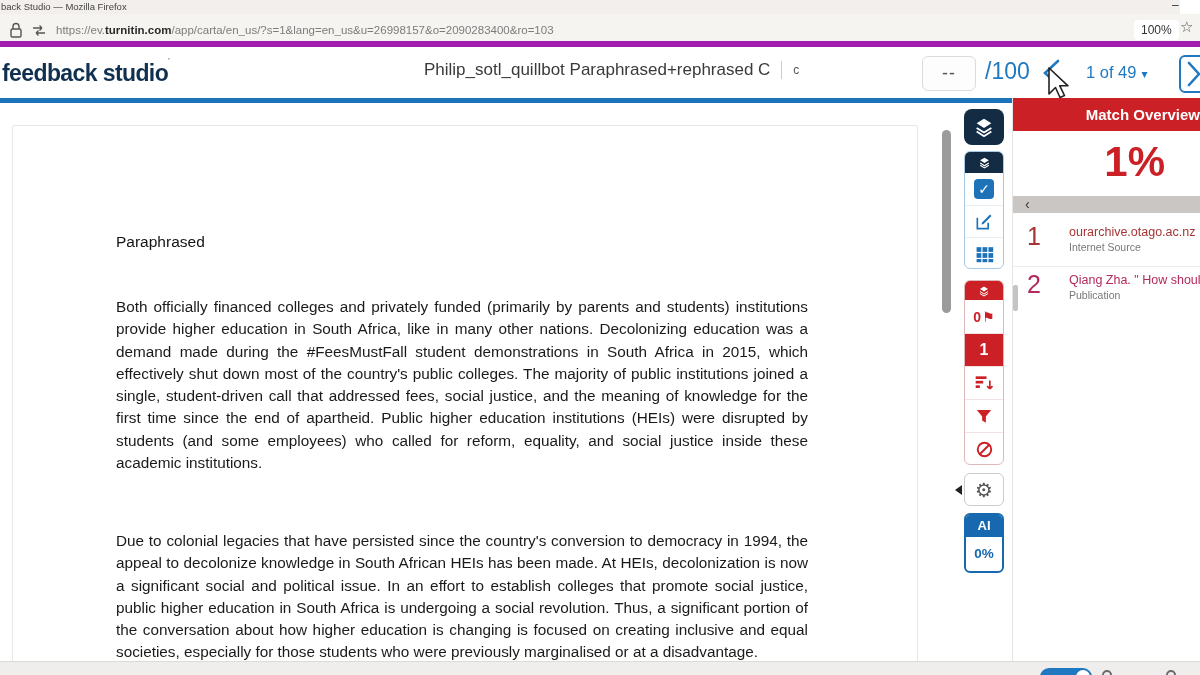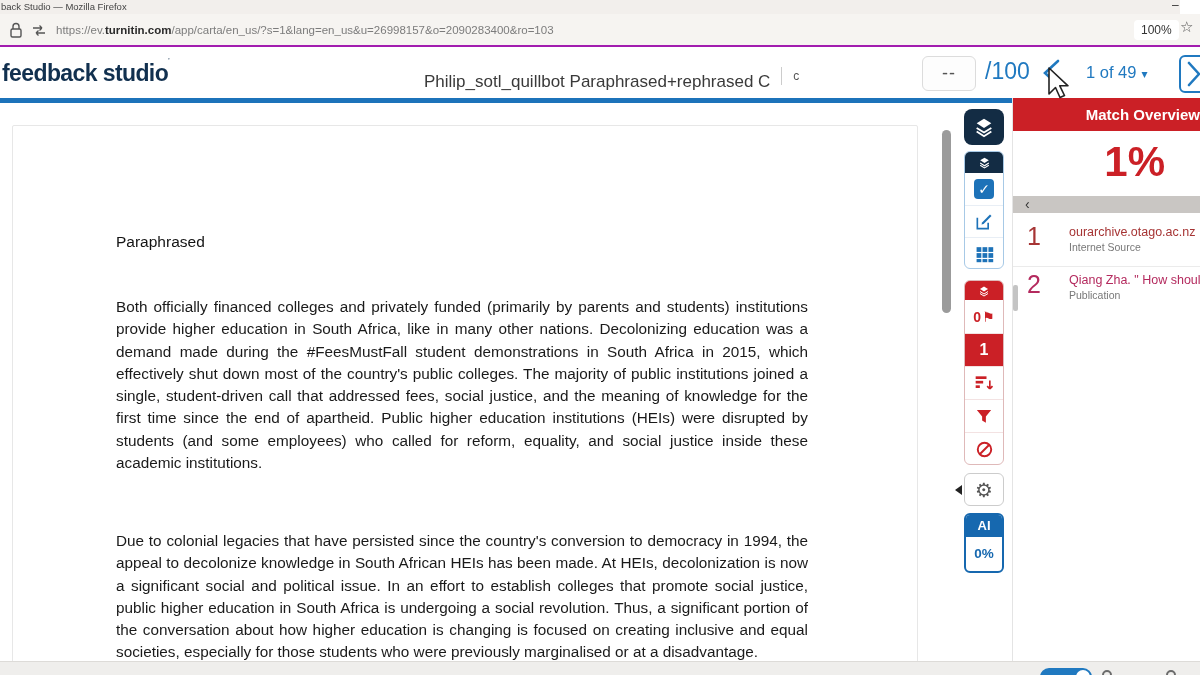--- a/index.html
+++ b/index.html
@@ -6,36 +6,36 @@
   html,body { width:1200px; height:675px; overflow:hidden; background:#fff;
               font-family:"Liberation Sans","DejaVu Sans",sans-serif; }
   #screen { position:relative; width:1200px; height:675px; overflow:hidden; background:#fff; }
 
   
   .titlebar { position:absolute; left:0; top:0; width:1180px; height:14px; background:#f2efec;
               font-size:9.5px; color:#444; line-height:14px; }
   .titlebar .wtitle { position:absolute; left:1px; top:0; }
   .titlebar .min { position:absolute; left:1172px; top:-2px; font-size:12px; color:#333; }
   .urlbar { position:absolute; left:0; top:14px; width:1200px; height:33px; background:#f6f4f1;
-            border-bottom:2px solid #a21caf; }
+            border-bottom:6px solid #a21caf; }
   .urlbar svg.lock { position:absolute; left:9px; top:8px; }
   .urlbar svg.perm { position:absolute; left:31px; top:10px; }
   .urltext { position:absolute; left:56px; top:0; height:33px; line-height:33px; font-size:11.5px; color:#7c7c7c; white-space:nowrap; }
   .urltext .domain { color:#2b2b2b; font-weight:700; }
   .zoombadge { position:absolute; left:1134px; top:6px; height:20px; line-height:20px; padding:0 7px;
                background:#fff; border-radius:4px; font-size:12px; color:#333; }
   .starbtn { position:absolute; left:1180px; top:4px; font-size:15px; color:#555; }
 
   
   .appheader { position:absolute; left:0; top:47px; width:1200px; height:51px; background:#fff; }
   .logo { position:absolute; left:2px; top:9px; font-size:23px; font-weight:700; letter-spacing:-0.6px;
           color:#11304f; }
   .logo .tm { font-size:8px; vertical-align:18px; font-weight:400; }
   .doctitle-wrap { position:absolute; left:424px; top:13px; display:flex; align-items:center; gap:11px; }
-  .doctitle { font-size:17px; color:#3a3a3a; white-space:nowrap;margin-top:12px; }
+  .doctitle { font-size:17px; color:#3a3a3a; white-space:nowrap; }
   .doctitle-div { width:1px; height:18px; background:#ccc; }
   .doctitle-suffix { font-size:12px; color:#555; }
   .gradebox { position:absolute; left:922px; top:9px; width:54px; height:35px; background:#fdfdfd;
               border:1px solid #dcdcdc; border-radius:6px; text-align:center; line-height:33px;
               font-size:18px; color:#555; letter-spacing:1px; }
   .gradeTotal { position:absolute; left:985px; top:11px; font-size:23px; color:#2079c0; }
   .prevbtn { position:absolute; left:1038px; top:11px; width:26px; height:30px; }
   .pageind { position:absolute; left:1086px; top:16px; font-size:16.5px; color:#2079c0; white-space:nowrap; }
   .pageind .caret { font-size:12px; margin-left:5px; }
   .nextbtn { position:absolute; left:1179px; top:8px; width:30px; height:38px; border:2px solid #2079c0;

